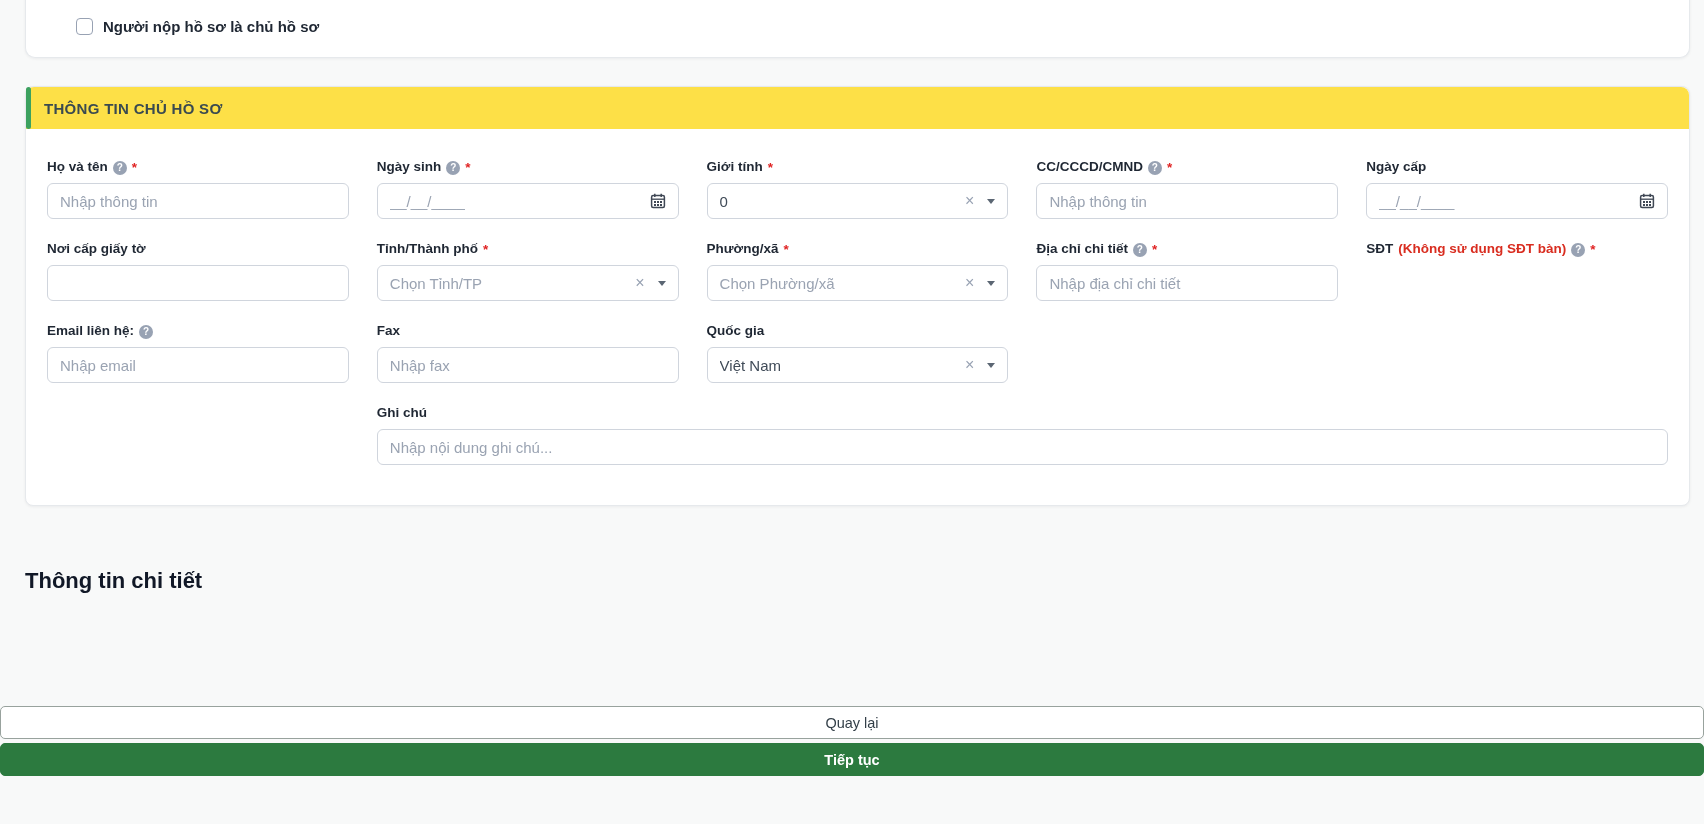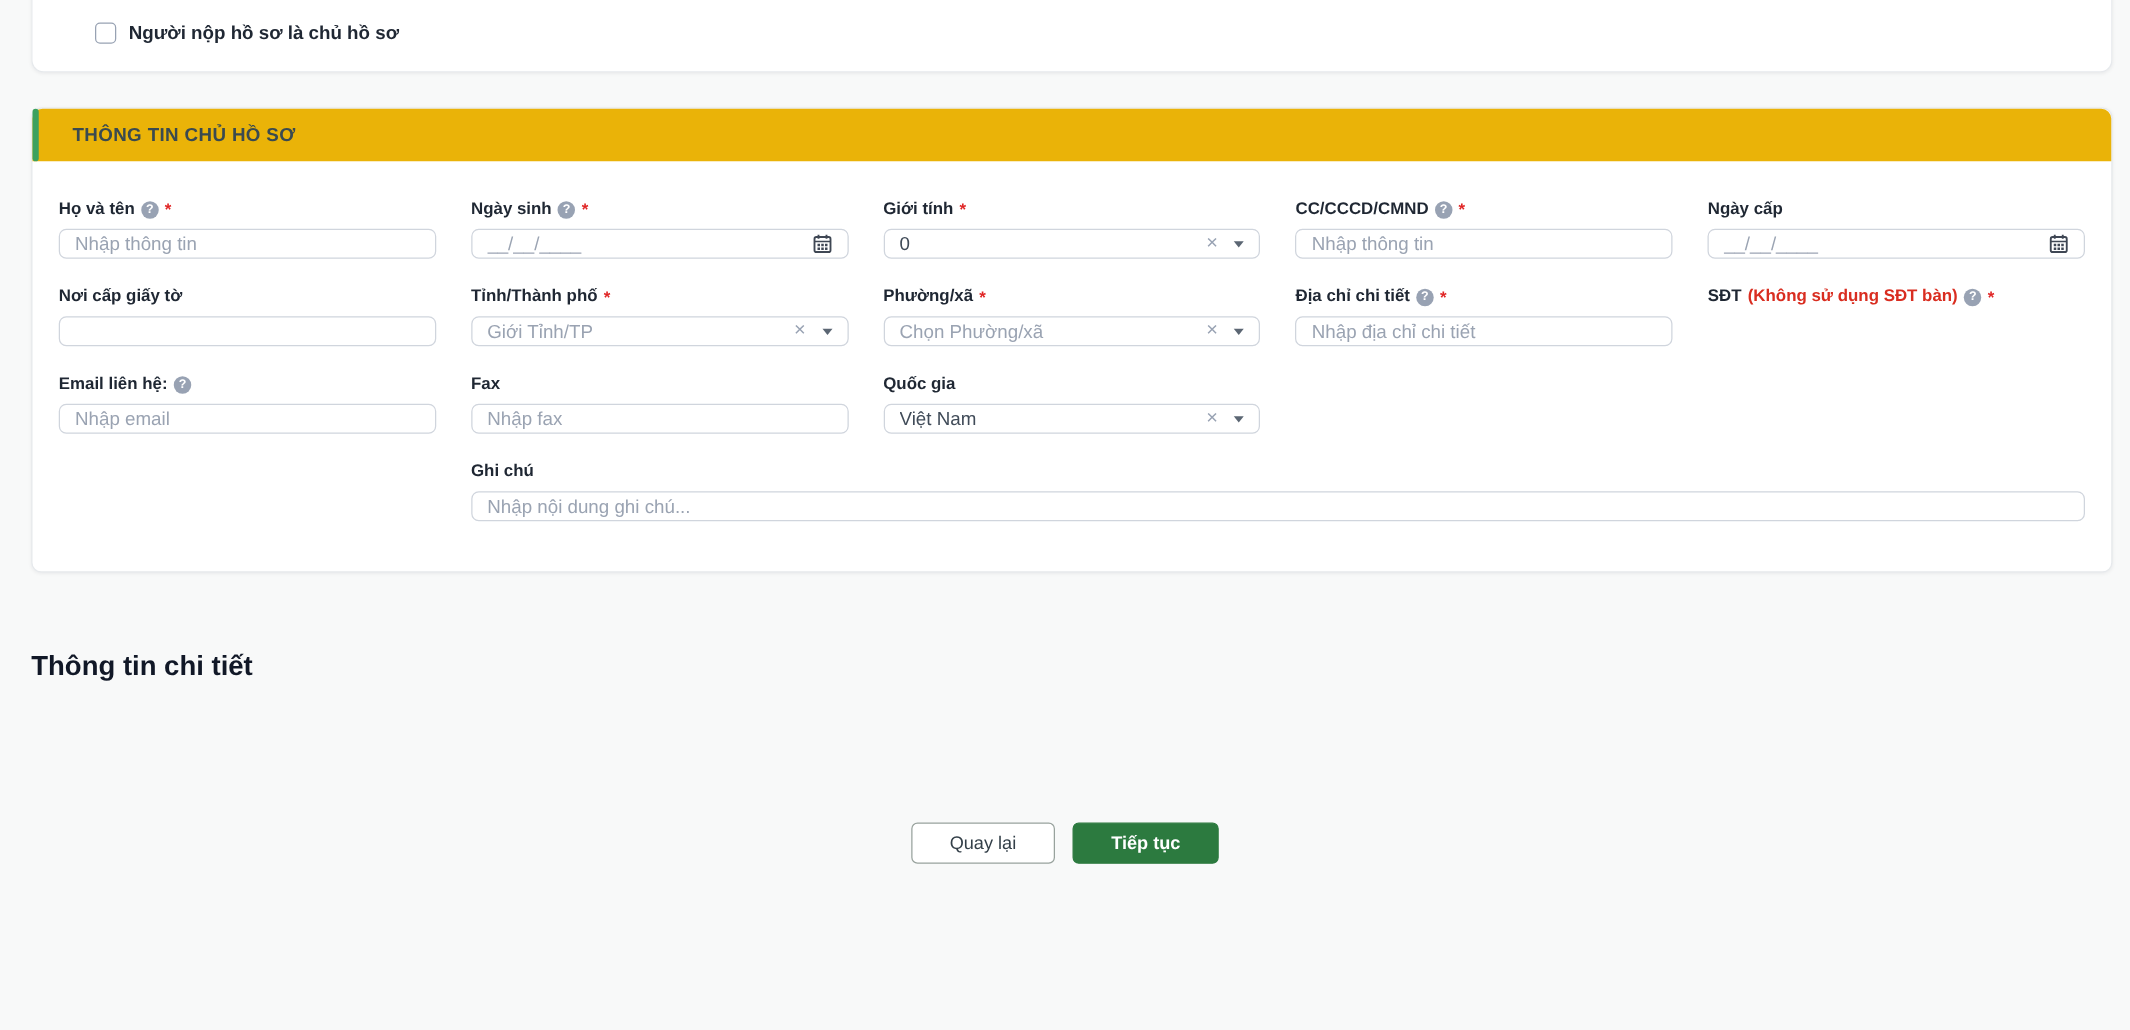--- a/index.html
+++ b/index.html
@@ -34,24 +34,24 @@
     border: 1px solid #98a2b3; border-radius: 4px; background: #fff;
     cursor: pointer;
   }
   .chk-label { font-size: 15px; font-weight: 700; color: #1f2733; }
 
   
   .main-card { margin: 28px 14px 0 25px; border-radius: 8px; }
   .card-header {
     position: relative;
     height: 42px;
-    background: #eab308;
+    background: #fde047;
     border-radius: 8px 8px 0 0;
     display: flex; align-items: center;
-    padding-left: 32px;
+    padding-left: 18px;
     text-align: center;
   }
   .accent-bar {
     position: absolute; left: 0; top: 0;
     width: 5px; height: 100%;
     background: #3ca15f; border-radius: 3px;
   }
   .section-title {
     font-size: 15px; font-weight: 700; color: #3a4a50;
     letter-spacing: .3px; margin: 0;
@@ -73,21 +73,21 @@
   .help {
     width: 14px; height: 14px; border-radius: 50%;
     background: #98a2b3; color: #fff;
     font-size: 10px; font-weight: 700;
     display: inline-flex; align-items: center; justify-content: center;
     cursor: pointer; flex: 0 0 auto;
   }
   .req { color: #e02424; font-weight: 700; font-size: 13.5px; }
 
   .control {
-    height: 24px; width: 100%;
+    height: 36px; width: 100%;
     border: 1px solid #d0d5dd; border-radius: 6px;
     background: #fff; font-size: 15px; color: #404b58;
     padding: 0 12px;
     font-family: "Liberation Sans", "DejaVu Sans", sans-serif;
   }
   input.control { outline: none; }
   input.control::placeholder { color: #9aa3b2; opacity: 1; }
 
   .combo { display: flex; align-items: center; cursor: pointer; }
   .combo .val { flex: 1; color: #404b58; white-space: nowrap; overflow: hidden; }
@@ -104,21 +104,21 @@
 
   .span-2 { grid-column: 2 / -1; }
 
   .details-heading {
     margin: 62px 0 0 25px;
     font-size: 22px; font-weight: 700; color: #111827;
   }
 
   .actions {
     margin-top: 112px;
-    display: flex; justify-content: center; gap: 14px;
+    display: flex; justify-content: center; gap: 4px; flex-direction: column;
   }
   .btn {
     height: 33px; border-radius: 5px; font-size: 14.5px;
     padding: 0 30px; cursor: pointer;
     font-family: "Liberation Sans", "DejaVu Sans", sans-serif;
   }
   .btn-secondary { background: #fff; border: 1px solid #98a29d; color: #333f48; }
   .btn-primary { background: #2c7a3f; border: 1px solid #2c7a3f; color: #fff; font-weight: 600; }
 </style>
 </head>
@@ -223,21 +223,21 @@
       </div>
       <input class="control" placeholder="" style="">
     </div>
 
     <div class="field">
       <div class="label-row">
         <span class="lbl">Tỉnh/Thành phố</span>
         <span class="req">*</span>
       </div>
       <div class="control combo">
-        <span class="val ph">Giới Tỉnh/TP</span>
+        <span class="val ph">Chọn Tỉnh/TP</span>
         <span class="clear">×</span>
         <span class="caret"></span>
       </div>
     </div>
 
     <div class="field">
       <div class="label-row">
         <span class="lbl">Phường/xã</span>
         <span class="req">*</span>
       </div>

